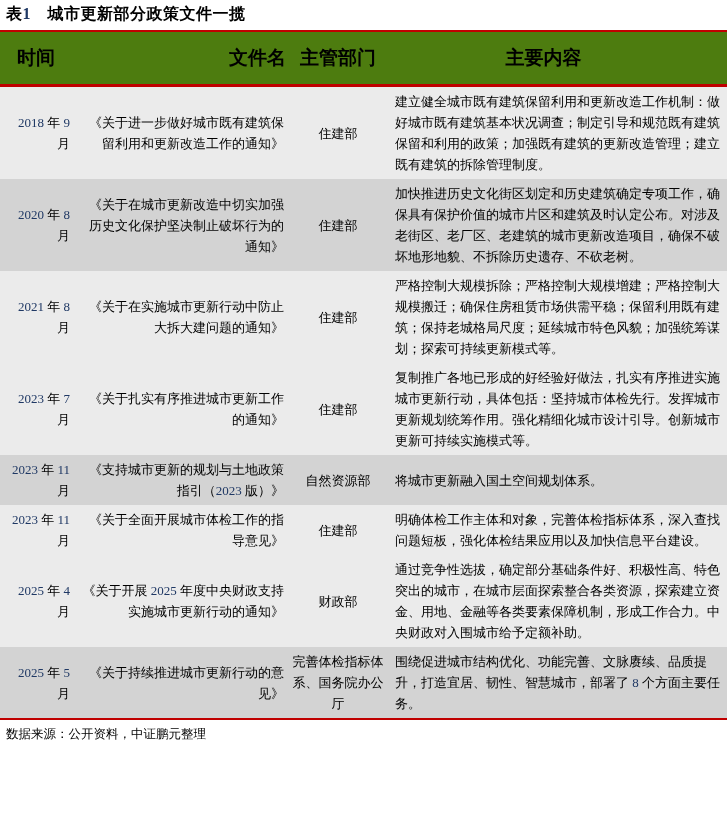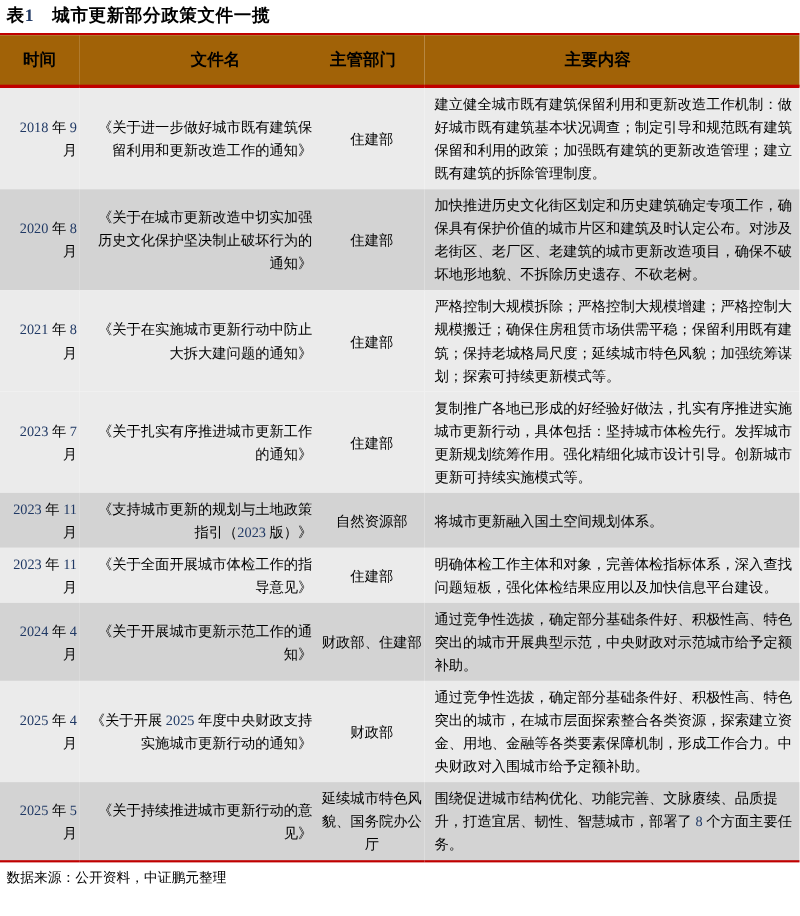--- a/index.html
+++ b/index.html
@@ -27,29 +27,29 @@
     border-collapse:collapse;
     table-layout:fixed;
     width:727px;
     border-bottom:2px solid var(--accent-red);
   }
   col.c-time{width:72px;}
   col.c-doc{width:218px;}
   col.c-dept{width:96px;}
   col.c-content{width:341px;}
   thead th{
-    background:#a16207;
+    background:#4d7c0f;
     font-weight:bold;
-    font-size:15px;
+    font-size:19px;
     padding:13px 4px;
     border-bottom:3px solid var(--accent-red);
     vertical-align:middle;
   }
   th.h-time{text-align:center;}
-  th.h-doc{text-align:center;padding-left:34px;font-family:Liberation Serif, serif;}
+  th.h-doc{text-align:right;padding-left:34px;font-family:Liberation Serif, serif;}
   th.h-dept{text-align:left;padding-left:10px;}
   th.h-content{text-align:center;padding-right:30px;}
   tbody td{
     font-size:13px;
     line-height:21px;
     vertical-align:middle;
     padding:4px 5px;
   }
   tbody tr.odd{background:var(--row-light);}
   tbody tr.even{background:var(--row-dark);}
@@ -116,36 +116,30 @@
     <td class="doc numfmt">《支持城市更新的规划与土地政策指引（<span class="num">2023</span> 版）》</td>
     <td class="dept numfmt">自然资源部</td>
     <td class="content numfmt">将城市更新融入国土空间规划体系。</td>
   </tr>
         <tr class="odd">
     <td class="time numfmt"><span class="num">2023</span> 年 <span class="num">11</span> 月</td>
     <td class="doc numfmt">《关于全面开展城市体检工作的指导意见》</td>
     <td class="dept numfmt">住建部</td>
     <td class="content numfmt">明确体检工作主体和对象，完善体检指标体系，深入查找问题短板，强化体检结果应用以及加快信息平台建设。</td>
   </tr>
-        <tr class="even">
-    <td class="time numfmt"><span class="num">2024</span> 年 <span class="num">4</span> 月</td>
-    <td class="doc numfmt">《关于开展城市更新示范工作的通知》</td>
-    <td class="dept numfmt">财政部、住建部</td>
-    <td class="content numfmt">通过竞争性选拔，确定部分基础条件好、积极性高、特色突出的城市开展典型示范，中央财政对示范城市给予定额补助。</td>
-  </tr>
         <tr class="odd">
     <td class="time numfmt"><span class="num">2025</span> 年 <span class="num">4</span> 月</td>
     <td class="doc numfmt">《关于开展 <span class="num">2025</span> 年度中央财政支持实施城市更新行动的通知》</td>
     <td class="dept numfmt">财政部</td>
     <td class="content numfmt">通过竞争性选拔，确定部分基础条件好、积极性高、特色突出的城市，在城市层面探索整合各类资源，探索建立资金、用地、金融等各类要素保障机制，形成工作合力。中央财政对入围城市给予定额补助。</td>
   </tr>
         <tr class="even">
     <td class="time numfmt"><span class="num">2025</span> 年 <span class="num">5</span> 月</td>
     <td class="doc numfmt">《关于持续推进城市更新行动的意见》</td>
-    <td class="dept numfmt">延续城市特色风貌、国务院办公厅</td>
+    <td class="dept numfmt">完善体检指标体系、国务院办公厅</td>
     <td class="content numfmt">围绕促进城市结构优化、功能完善、文脉赓续、品质提升，打造宜居、韧性、智慧城市，部署了 <span class="num">8</span> 个方面主要任务。</td>
   </tr>
       </tbody>
   </table>
 
   <div class="source-note">数据来源：公开资料，中证鹏元整理</div>
 
 </div>
 
 </body></html>

